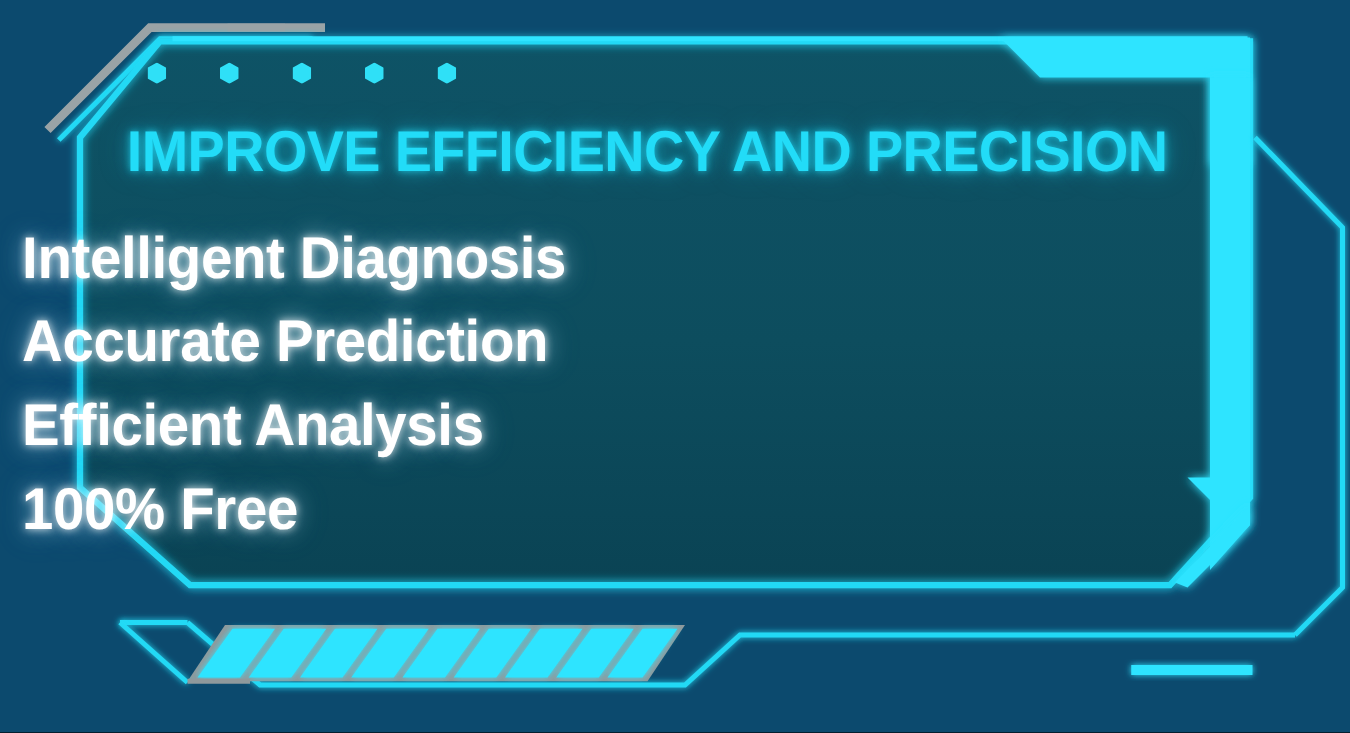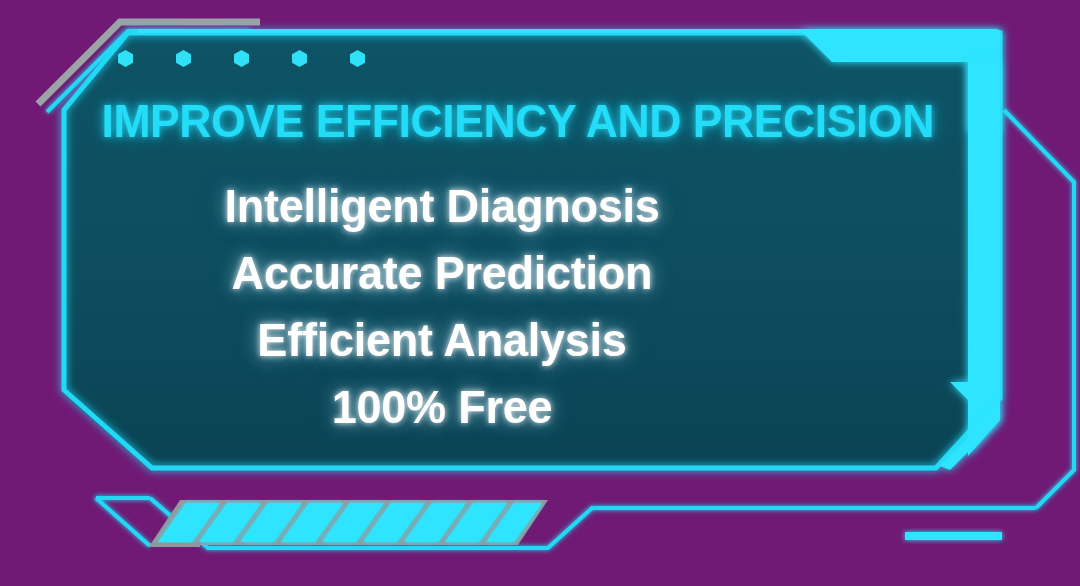--- a/index.html
+++ b/index.html
@@ -11,21 +11,21 @@
     width: 1080px;
     height: 586px;
     overflow: hidden;
     font-family: "Liberation Sans", sans-serif;
   }
 
   #hud-root {
     position: relative;
     width: 1080px;
     height: 586px;
-    background: #701a75;
+    background: #0c4a6e;
   }
 
   #hud-svg {
     position: absolute;
     left: 0;
     top: 0;
     width: 1080px;
     height: 586px;
   }
 
@@ -77,21 +77,21 @@
     transform-origin: center;
   }
 
   #body-lines {
     position: absolute;
     left: 0;
     top: 172px;
     width: 916px;
     padding-right: 32px;
     box-sizing: border-box;
-    text-align: center;
+    text-align: left;
   }
   .body-line {
     font-family: "Liberation Sans Narrow", "Liberation Sans", sans-serif;
     font-size: 47px;
     font-weight: bold;
     line-height: 67px;
     color: #ffffff;
     letter-spacing: -0.3px;
     text-shadow:
       0 0 7px rgba(255,255,255,0.85),

